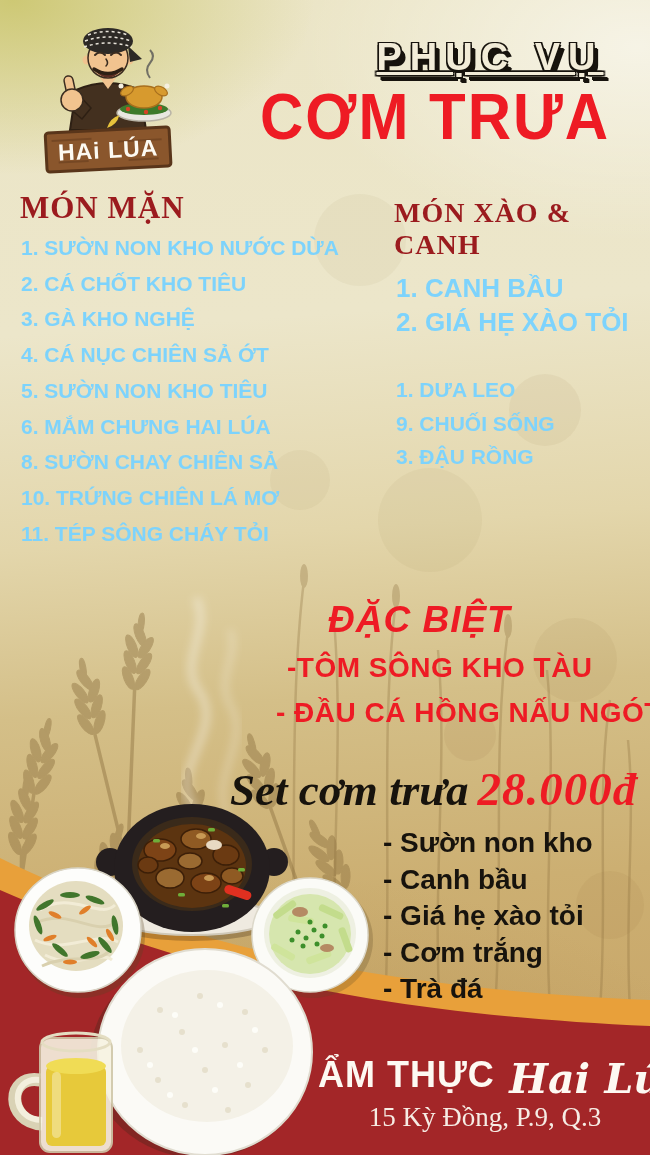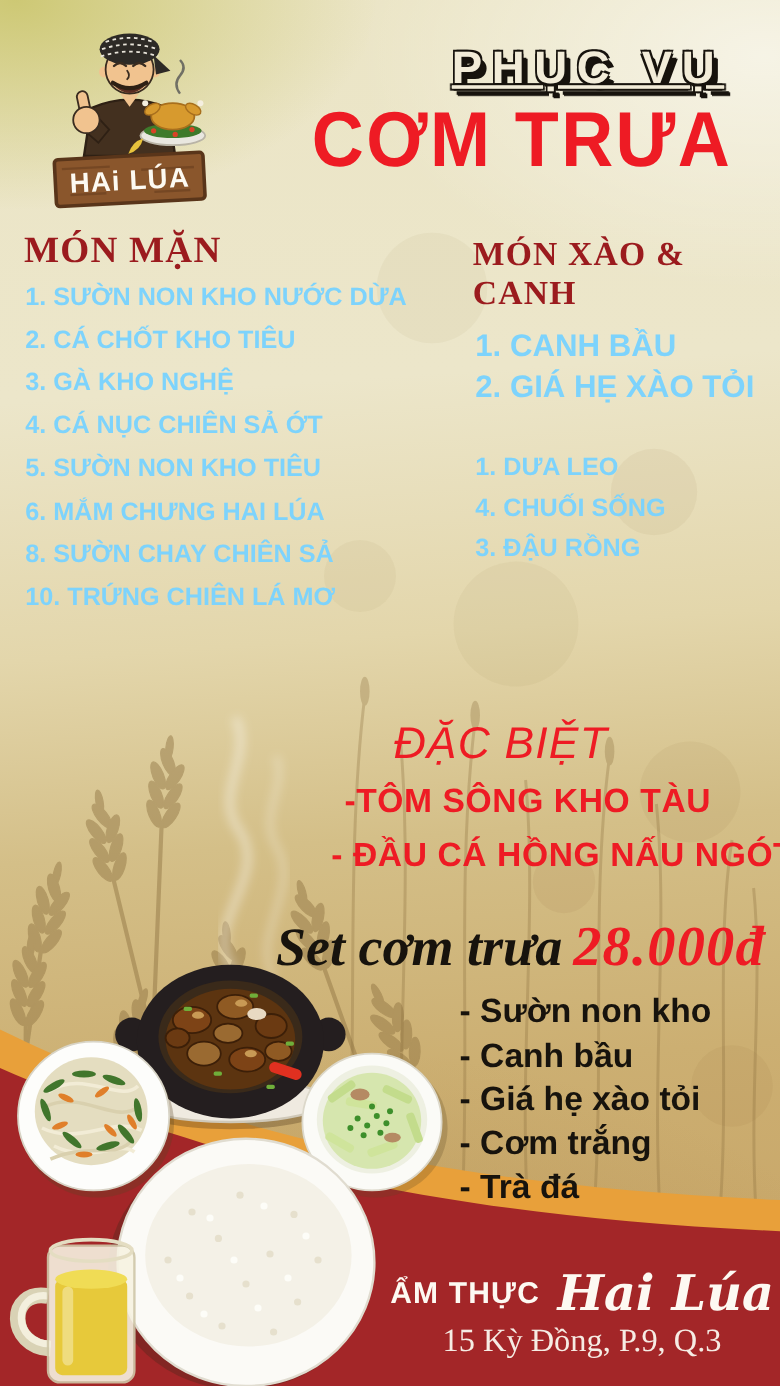--- a/index.html
+++ b/index.html
@@ -26,34 +26,34 @@
     letter-spacing:2px;color:var(--accent-red);transform:scaleY(1.08);}
   .h-serif{font-family:"Liberation Serif","DejaVu Serif",serif;font-weight:700;
     color:var(--heading-red);letter-spacing:1px;}
   .h-monman{left:20px;top:190px;font-size:31px;}
   .h-xao{left:394px;top:197px;font-size:28px;}
   .h-rau{left:394px;top:331px;font-size:29px;}
   .list{font-weight:700;color:#7dd3fc;white-space:nowrap;}
   .list-main{left:21px;top:230px;font-size:21px;line-height:35.7px;}
   .list-r1{left:396px;top:224px;font-size:26px;line-height:33.5px;margin-top:48px;}
   .list-r2{left:396px;top:373px;font-size:21px;line-height:33.5px;}
-  .dac-h{left:328px;top:599px;font-style:italic;font-weight:400;font-size:37px;
+  .dac-h{left:328px;top:599px;font-style:italic;font-weight:700;font-size:37px;
     color:var(--accent-red);letter-spacing:1px;}
   .dac-1{left:287px;top:652px;}
   .dac-2{left:276px;top:697px;}
   .dac-item{font-weight:700;font-size:28px;color:var(--accent-red);
     letter-spacing:.5px;white-space:nowrap;}
   .set-line{left:230px;top:762px;white-space:nowrap;
     font-family:"Liberation Serif","DejaVu Serif",serif;font-style:italic;font-weight:700;
     font-size:45px;color:var(--ink);}
   .set-price{font-size:47px;color:var(--accent-red);margin-left:9px;letter-spacing:1px;margin-top:48px;}
   .set-items{left:383px;top:825px;font-weight:700;font-size:28px;color:var(--ink);
     line-height:36.6px;white-space:nowrap;}
   .footer-brand{left:318px;top:1054px;width:334px;text-align:center;color:#fdf9f2;white-space:nowrap;}
-  .fb-prefix{font-weight:800;font-size:25px;letter-spacing:1px;vertical-align:6px;}
+  .fb-prefix{font-weight:800;font-size:36px;letter-spacing:1px;vertical-align:6px;}
   .fb-script{font-family:"DejaVu Serif","Liberation Serif",serif;font-style:italic;font-weight:700;
     font-size:41px;margin-left:10px;}
   .footer-address{left:318px;top:1102px;width:334px;text-align:center;
     font-family:"Liberation Serif","DejaVu Serif",serif;font-size:27px;color:#f6ece4;}
   svg{display:block;}
 </style>
 </head>
 <body>
 
 <div class="poster">
@@ -323,30 +323,31 @@
   <div class="abs h-serif h-monman">MÓN MẶN</div>
   <div class="abs list list-main">
     <div>1. SƯỜN NON KHO NƯỚC DỪA</div>
     <div>2. CÁ CHỐT KHO TIÊU</div>
     <div>3. GÀ KHO NGHỆ</div>
     <div>4. CÁ NỤC CHIÊN SẢ ỚT</div>
     <div>5. SƯỜN NON KHO TIÊU</div>
     <div>6. MẮM CHƯNG HAI LÚA</div>
     <div>8. SƯỜN CHAY CHIÊN SẢ</div>
     <div>10. TRỨNG CHIÊN LÁ MƠ</div>
+    <div>11. TÉP SÔNG CHÁY TỎI</div>
   </div>
 
   <div class="abs h-serif h-xao">MÓN XÀO &amp; CANH</div>
   <div class="abs list list-r1">
     <div>1. CANH BẦU</div>
     <div>2. GIÁ HẸ XÀO TỎI</div>
   </div>
   <div class="abs list list-r2">
     <div>1. DƯA LEO</div>
-    <div>4. CHUỐI SỐNG</div>
+    <div>9. CHUỐI SỐNG</div>
     <div>3. ĐẬU RỒNG</div>
   </div>
 
   <div class="abs dac-h">ĐẶC BIỆT</div>
   <div class="abs dac-item dac-1">-TÔM SÔNG KHO TÀU</div>
   <div class="abs dac-item dac-2">- ĐẦU CÁ HỒNG NẤU NGÓT</div>
 
   <div class="abs set-line">
     <span>Set cơm trưa</span><span class="set-price">28.000đ</span>
   </div>

